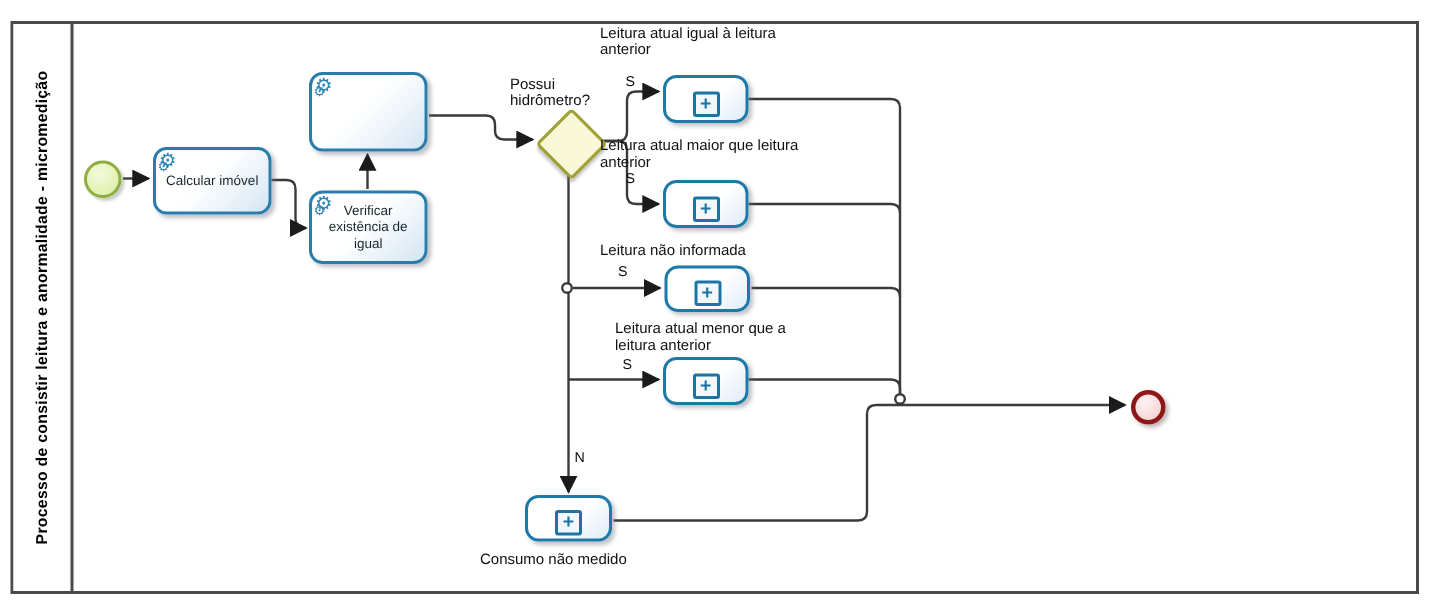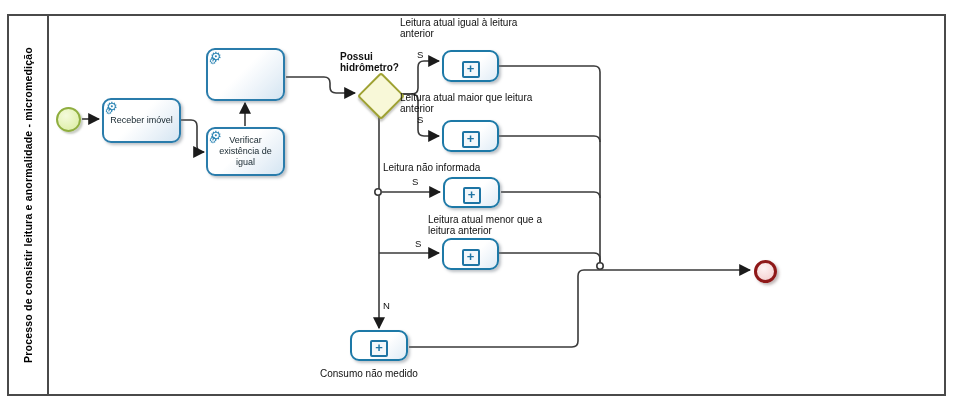--- a/index.html
+++ b/index.html
@@ -115,61 +115,61 @@
   </svg>
 
   <div class="evt evt-start"></div>
   <div class="evt evt-end"></div>
 
   <div class="task" style="left:102px;top:98px;width:79px;height:45px;">
     <span class="gear">
       <span class="g-big">⚙</span>
       <span class="g-small">⚙</span>
     </span>
-    <span>Receber imóvel</span>
+    <span>Calcular imóvel</span>
   </div>
 
   <div class="task" style="left:206px;top:127px;width:79px;height:49px;">
     <span class="gear">
       <span class="g-big">⚙</span>
       <span class="g-small">⚙</span>
     </span>
     <span>Verificar existência de igual</span>
   </div>
 
   <div class="task" style="left:206px;top:48px;width:79px;height:53px;padding:2px 12px;">
     <span class="gear">
       <span class="g-big">⚙</span>
       <span class="g-small">⚙</span>
     </span>
   </div>
 
   <div class="gateway"></div>
-  <div class="lbl" style="left:340px;top:52px;width:80px;font-weight:bold;">Possui hidrômetro?</div>
+  <div class="lbl" style="left:340px;top:52px;width:80px;">Possui hidrômetro?</div>
 
   <div class="subprocess" style="left:442px;top:50px;width:57px;height:32px;">
     <div class="plusbox">+</div>
   </div>
   <div class="subprocess" style="left:442px;top:120px;width:57px;height:32px;">
     <div class="plusbox">+</div>
   </div>
   <div class="subprocess" style="left:443px;top:177px;width:57px;height:31px;">
     <div class="plusbox">+</div>
   </div>
   <div class="subprocess" style="left:442px;top:238px;width:57px;height:32px;">
     <div class="plusbox">+</div>
   </div>
   <div class="subprocess" style="left:350px;top:330px;width:58px;height:31px;">
     <div class="plusbox">+</div>
   </div>
 
   <div class="lbl" style="left:400px;top:18px;width:142px;">Leitura atual igual à leitura anterior</div>
   <div class="lbl" style="left:400px;top:93px;width:142px;">Leitura atual maior que leitura anterior</div>
-  <div class="lbl" style="left:383px;top:163px;width:142px;">Leitura não informada</div>
-  <div class="lbl" style="left:428px;top:215px;width:125px;">Leitura atual menor que a leitura anterior</div>
+  <div class="lbl" style="left:400px;top:163px;width:142px;">Leitura não informada</div>
+  <div class="lbl" style="left:410px;top:215px;width:125px;">Leitura atual menor que a leitura anterior</div>
   <div class="lbl" style="left:320px;top:369px;width:112px;">Consumo não medido</div>
 
   <div class="edge-lbl" style="left:417px;top:50px;">S</div>
   <div class="edge-lbl" style="left:417px;top:115px;">S</div>
   <div class="edge-lbl" style="left:412px;top:177px;">S</div>
   <div class="edge-lbl" style="left:415px;top:239px;">S</div>
   <div class="edge-lbl" style="left:383px;top:301px;">N</div>
 
 </div>
 

